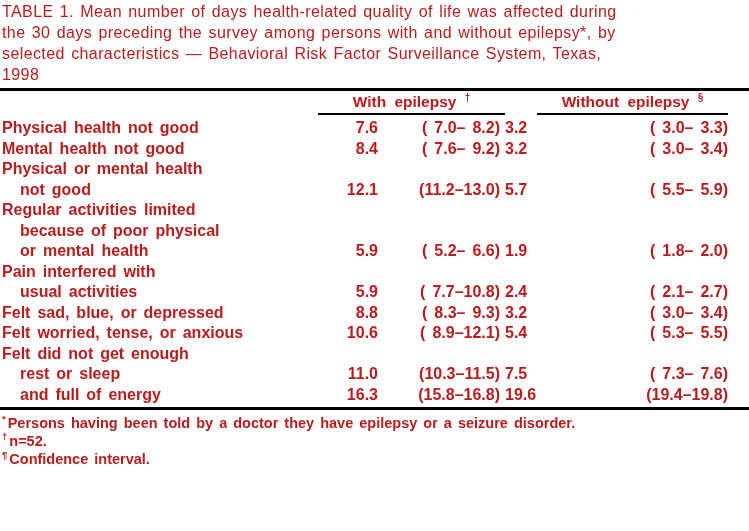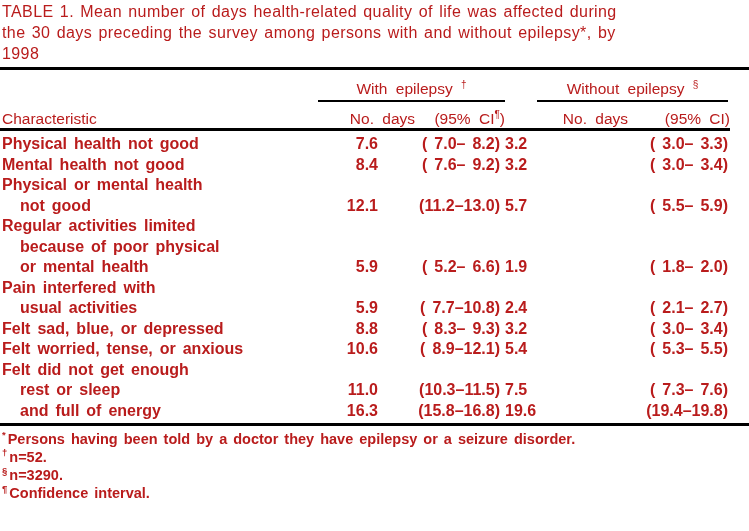--- a/index.html
+++ b/index.html
@@ -29,21 +29,21 @@
     margin:0;
   }
   col.c1 { width:315px; }
   col.c2 { width:100px; }
   col.c3 { width:90px; }
   col.c4 { width:123px; }
   col.c5 { width:102px; }
 
   th, td { padding:0; margin:0; vertical-align:bottom; }
 
-  tr.spanner-row th { height:32px; font-weight:normal; }
+  tr.spanner-row th { height:24px; font-weight:bold; }
   .spanner {
     border-bottom:2px solid #000000;
     text-align:center;
     font-size:15.5px; line-height:18px;
     padding-bottom:2px;
     word-spacing:4px;
     white-space:nowrap;
   }
   .spanner-with { margin:0 0 0 3px; }
   .spanner-without { margin:0 2px 0 32px; }
@@ -83,20 +83,21 @@
   .footnote sup { font-size:9.5px; padding-right:2px; }
 </style>
 </head>
 <body>
 
 <div class="page">
 
   <div class="title" id="title">
       <div>TABLE 1. Mean number of days health-related quality of life was affected during</div>
       <div>the 30 days preceding the survey among persons with and without epilepsy*, by</div>
+      <div>selected characteristics — Behavioral Risk Factor Surveillance System, Texas,</div>
       <div>1998</div>
     </div>
 
   <div class="rule rule-title"></div>
 
   <table class="data">
     <colgroup>
       <col class="c1">
         <col class="c2">
         <col class="c3">
@@ -106,27 +107,20 @@
     <thead>
       <tr class="spanner-row">
         <th></th>
         <th colspan="2">
           <div class="spanner spanner-with"><span>With epilepsy</span> <sup>†</sup></div>
         </th>
         <th colspan="2">
           <div class="spanner spanner-without"><span>Without epilepsy</span> <sup>§</sup></div>
         </th>
       </tr>
-      <tr class="header-row">
-        <th class="char-h">Characteristic</th>
-        <th class="num-h">No. days</th>
-        <th class="ci-h"><span>(95% CI</span><sup>¶</sup><span>)</span></th>
-        <th class="num-h">No. days</th>
-        <th class="ci-h"><span>(95% CI</span><span>)</span></th>
-      </tr>
     </thead>
     <tbody id="tbody">
         <tr class="first">
           <td class="char">Physical health not good</td>
           <td class="days1">7.6</td>
           <td class="ci1">( 7.0– 8.2)</td>
           <td class="days2">3.2</td>
           <td class="ci2">( 3.0– 3.3)</td>
         </tr>
         <tr>
@@ -221,17 +215,16 @@
           <td class="ci2">(19.4–19.8)</td>
         </tr>
       </tbody>
   </table>
 
   <div class="rule rule-bottom"></div>
 
   <div class="footnotes" id="footnotes">
       <div class="footnote"><sup>*</sup><span>Persons having been told by a doctor they have epilepsy or a seizure disorder.</span></div>
       <div class="footnote"><sup>†</sup><span>n=52.</span></div>
-      <div class="footnote"><sup>§</sup><span>n=3290.</span></div>
       <div class="footnote"><sup>¶</sup><span>Confidence interval.</span></div>
     </div>
 
 </div>
 
 </body></html>

